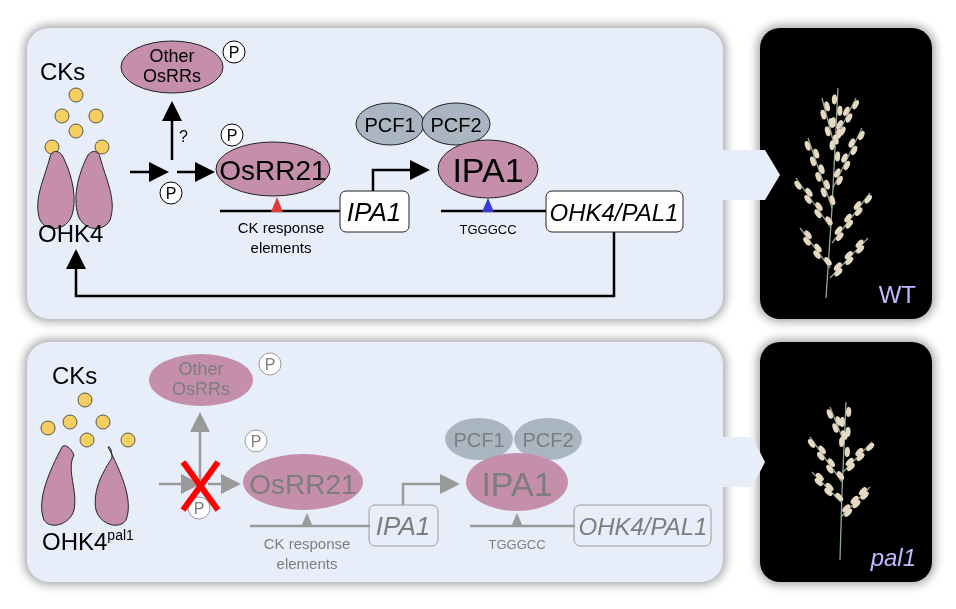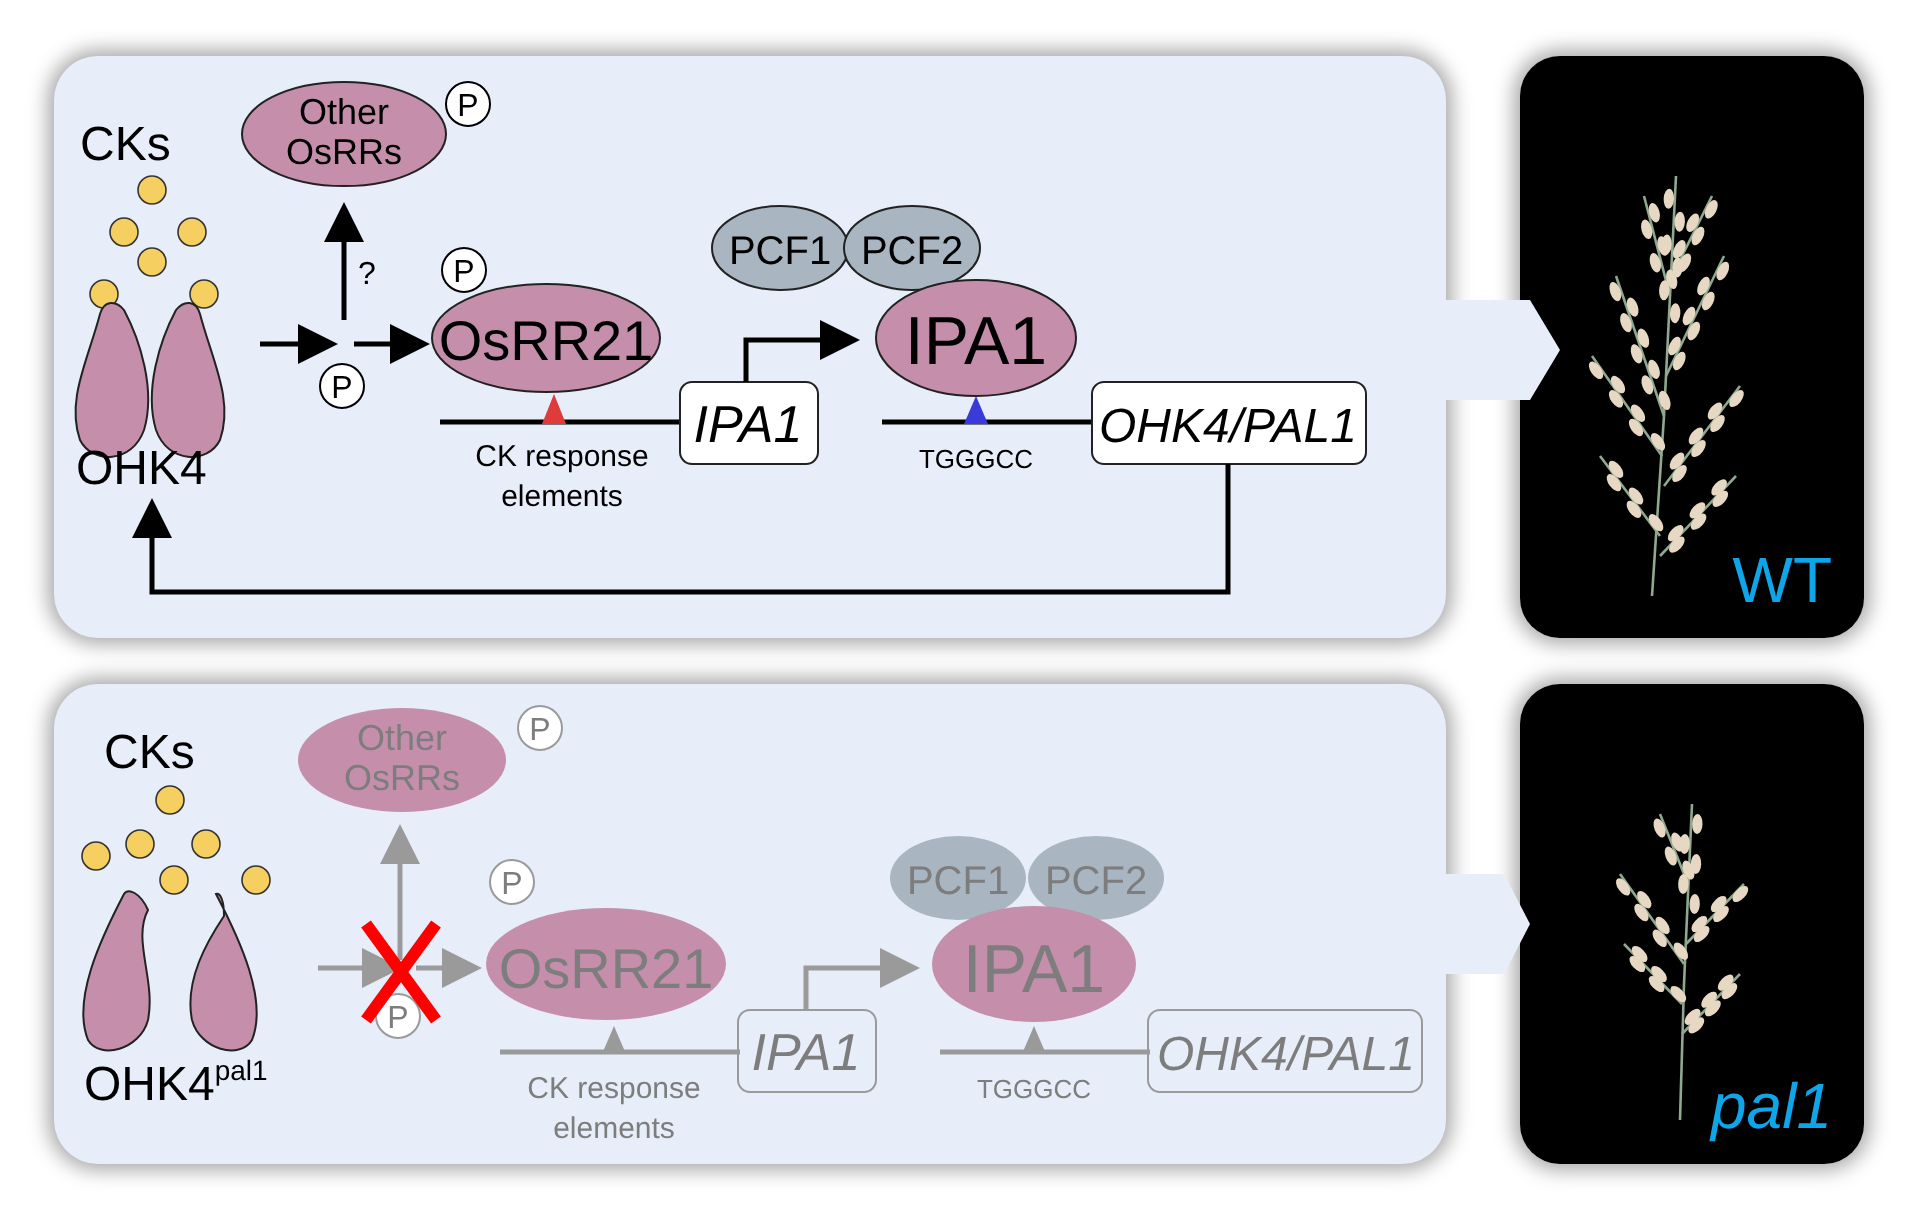--- a/index.html
+++ b/index.html
@@ -14,21 +14,21 @@
   }
   #panel-wt { left: 27px; top: 28px; width: 696px; height: 291px; }
   #panel-pal1 { left: 27px; top: 342px; width: 696px; height: 240px; }
   .photo {
     position: absolute; background: #000; border-radius: 20px;
     box-shadow: 0 0 10px 3px rgba(0,0,0,0.35);
   }
   #photo-wt { left: 760px; top: 28px; width: 172px; height: 291px; }
   #photo-pal1 { left: 760px; top: 342px; width: 172px; height: 240px; }
   .photo-label {
-    position: absolute; right: 16px; bottom: 10px; color: #0ea5e9; font-size: 32px; text-align: center;
+    position: absolute; right: 16px; bottom: 10px; color: #c4b5fd; font-size: 24px; text-align: center;
   }
   #photo-pal1 .photo-label { font-style: italic; }
   svg.overlay { position: absolute; left: 0; top: 0; }
   svg text { font-family: "Liberation Sans", sans-serif; }
 </style>
 </head>
 <body>
 
 <div class="panel" id="panel-wt"></div>
 <div class="panel" id="panel-pal1"></div>

